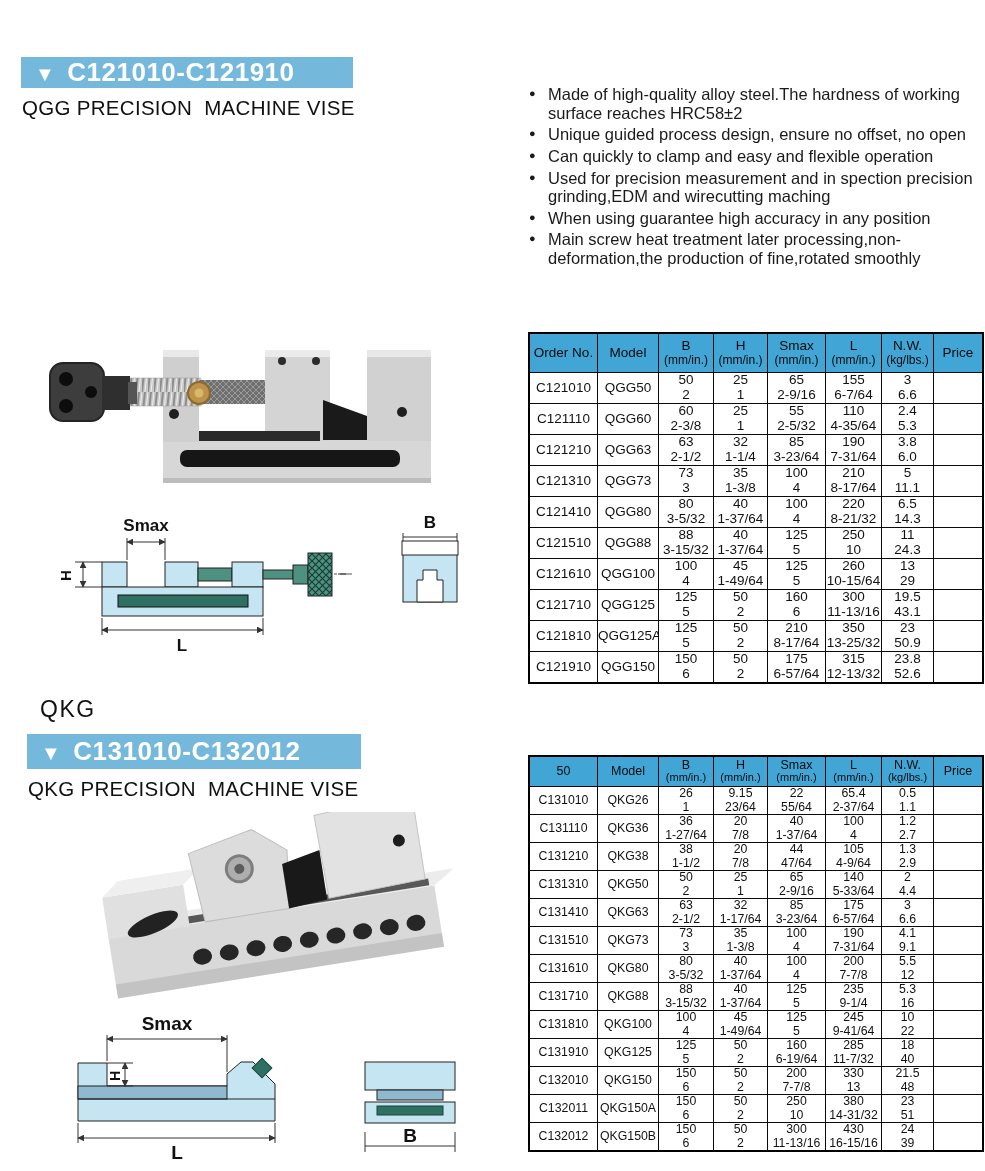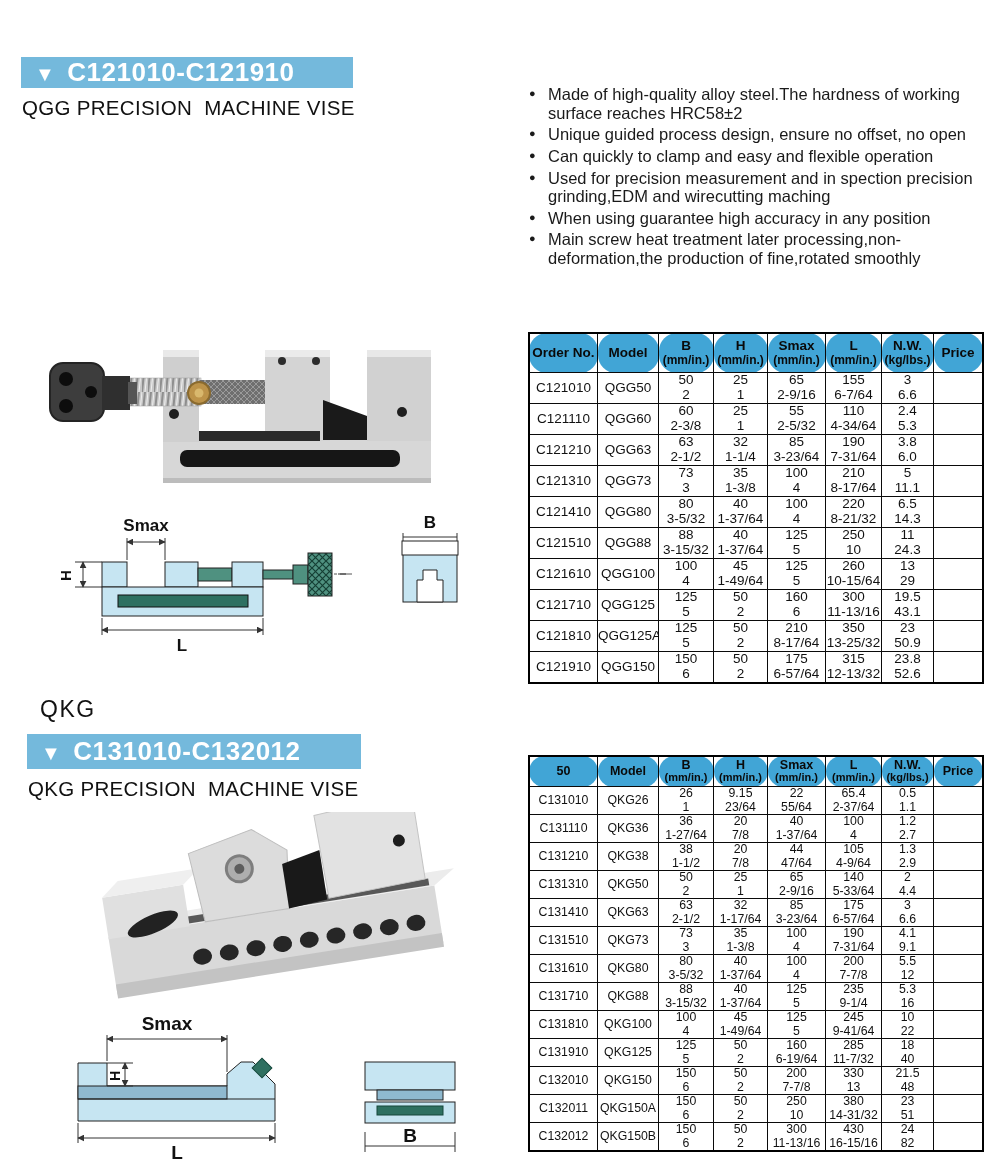--- a/index.html
+++ b/index.html
@@ -23,21 +23,21 @@
   .features{position:absolute;left:524px;top:81px;width:462px;margin:4px;padding:0;
             list-style:none;font-size:16.5px;line-height:1.13;color:#1a1a1a;}
   .features li{position:relative;padding-left:20px;margin-bottom:3px;}
   .features li::before{content:"\25CF";position:absolute;left:1px;top:2px;font-size:11px;}
 
   
   .spec-table{position:absolute;border-collapse:collapse;table-layout:fixed;background:#fff;
               border:2.5px solid #000;}
   .spec-table th,.spec-table td{border:1.5px solid #0a0a0a;text-align:center;vertical-align:middle;
               padding:0;overflow:hidden;}
-  .spec-table th{background:#41a5d6;font-weight:bold;color:#0a0a0a;border-radius:18px;}
+  .spec-table th{background:#41a5d6;font-weight:normal;color:#0a0a0a;}
   .spec-table th:nth-child(1){width:67px}
   .spec-table th:nth-child(2){width:60px}
   .spec-table th:nth-child(3){width:54px}
   .spec-table th:nth-child(4){width:53px}
   .spec-table th:nth-child(5){width:57px}
   .spec-table th:nth-child(6){width:55px}
   .spec-table th:nth-child(7){width:51px}
   .spec-table th:nth-child(8){width:48px}
   .spec-table th div{line-height:1.08;}
   #table1{left:528px;top:332px;width:448px;}
@@ -327,21 +327,21 @@
           <td>
             <div>25</div>
             <div>1</div>
           </td>
           <td>
             <div>55</div>
             <div>2-5/32</div>
           </td>
           <td>
             <div>110</div>
-            <div>4-34/64</div>
+            <div>4-35/64</div>
           </td>
           <td>
             <div>2.4</div>
             <div>5.3</div>
           </td>
           <td>
             <div></div>
           </td>
         </tr>
         <tr>
@@ -1019,21 +1019,21 @@
           <td>
             <div>300</div>
             <div>11-13/16</div>
           </td>
           <td>
             <div>430</div>
             <div>16-15/16</div>
           </td>
           <td>
             <div>24</div>
-            <div>82</div>
+            <div>39</div>
           </td>
           <td>
             <div></div>
           </td>
         </tr>
       </tbody>
     </table>
 
 </div>
 

